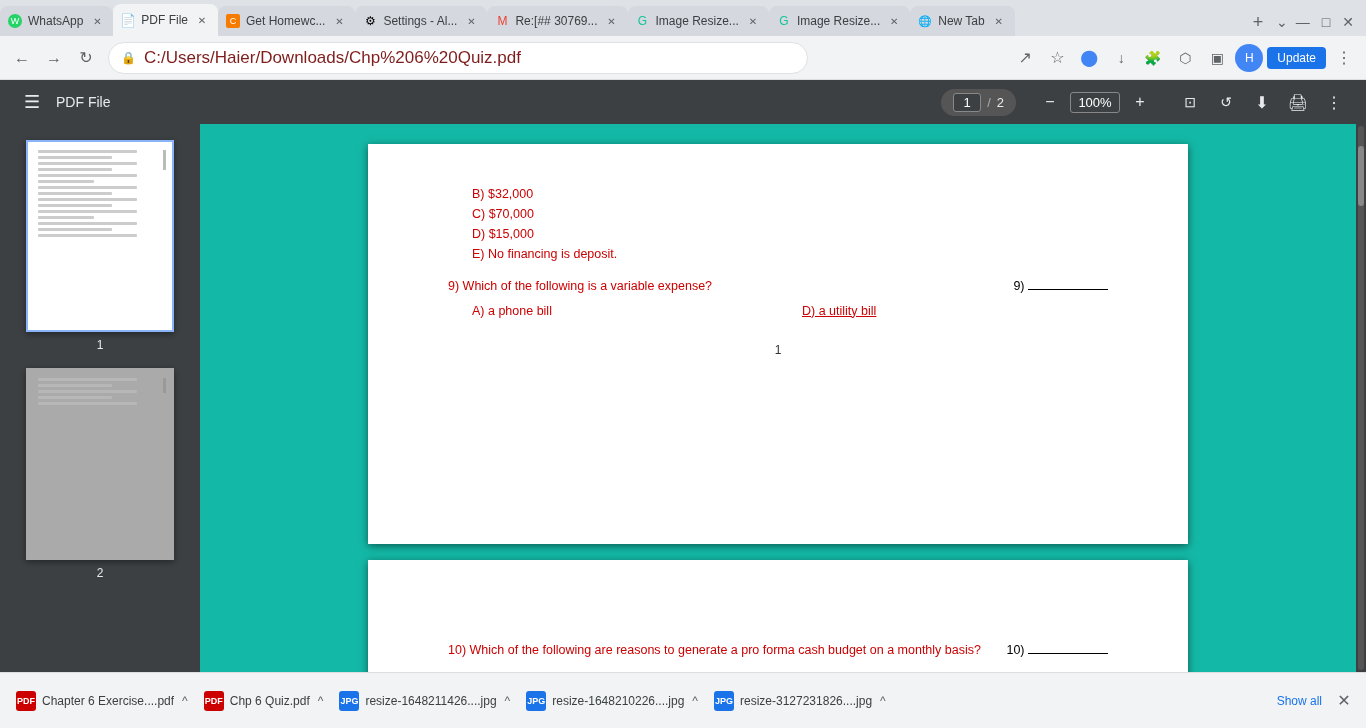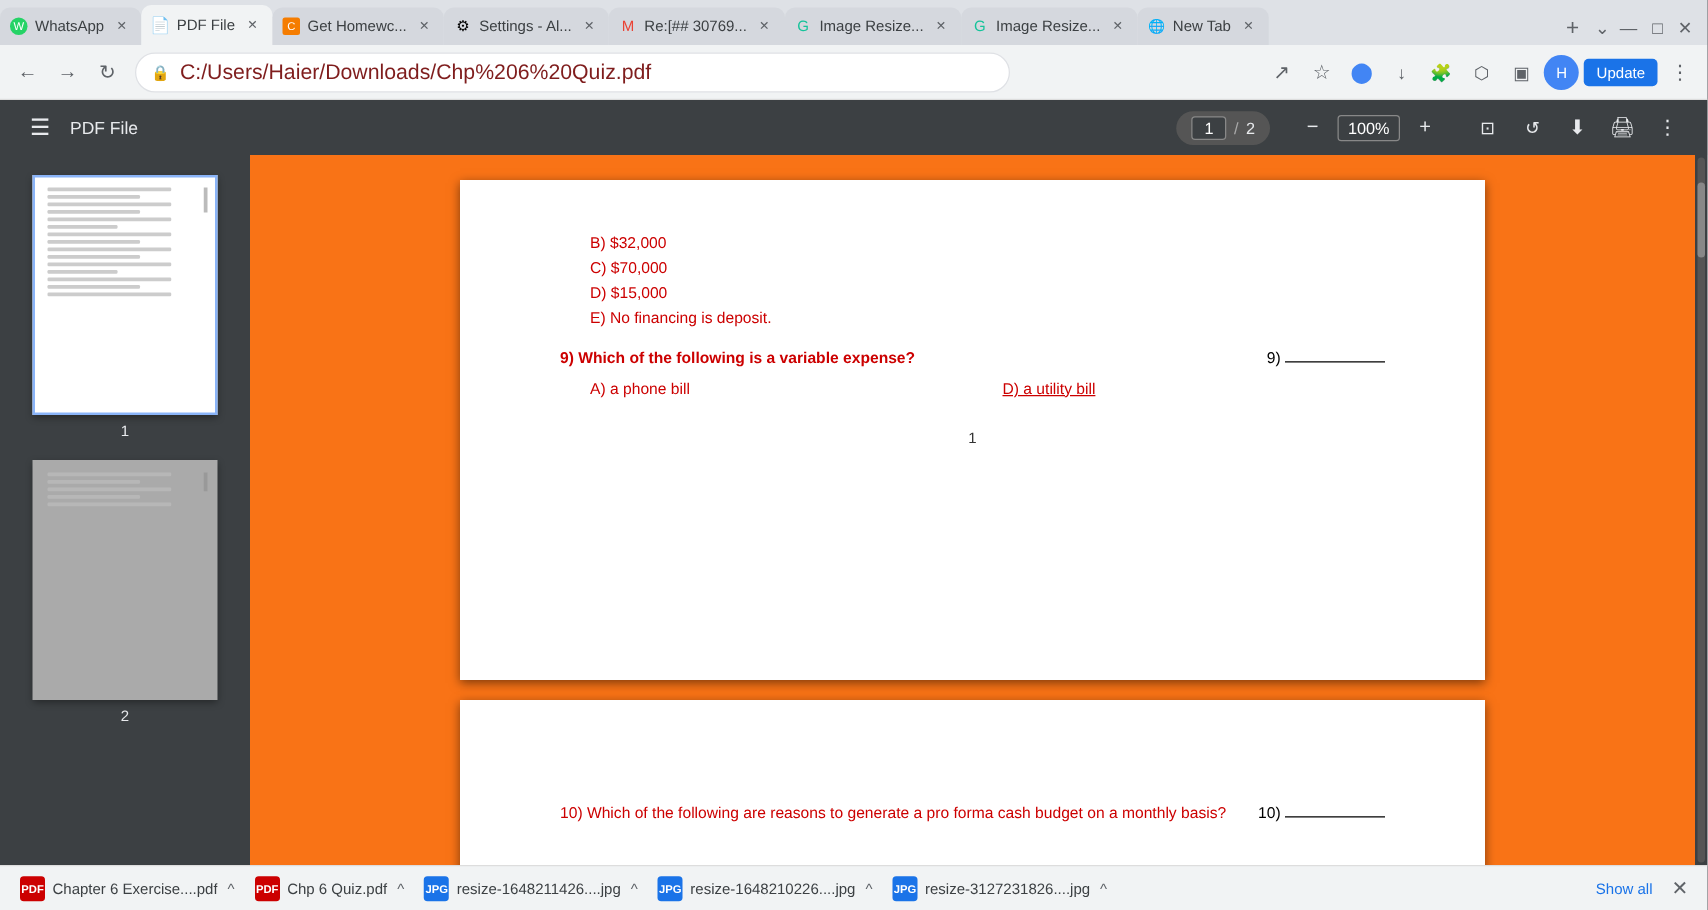--- a/index.html
+++ b/index.html
@@ -324,21 +324,21 @@
 
     
     .pdf-main {
       flex: 1;
       overflow-y: auto;
       padding: 20px;
       display: flex;
       flex-direction: column;
       align-items: center;
       gap: 16px;
-      background: #f97316;
+      background: #14b8a6;
     }
     .pdf-page {
       background: white;
       width: 820px;
       min-height: 400px;
       box-shadow: 0 2px 8px rgba(0,0,0,0.5);
       padding: 40px 80px;
       position: relative;
       font-size: 13px;
       color: #000;
@@ -374,21 +374,21 @@
       width: 6px;
       height: 60px;
       background: #888;
       border-radius: 3px;
       position: absolute;
       top: 20px;
     }
 
     
     .bottom-bar {
-      height: 36px;
+      height: 56px;
       background: #f1f3f4;
       border-top: 1px solid #ddd;
       display: flex;
       align-items: center;
       padding: 0 8px;
       gap: 0;
       flex-shrink: 0;
       overflow: hidden;
     }
     .download-item {
@@ -631,21 +631,21 @@
 
           <div style="margin-bottom: 12px;">
             <div class="q-option" style="color:#c00;">B) $32,000</div>
             <div class="q-option" style="color:#c00;">C) $70,000</div>
             <div class="q-option" style="color:#c00;">D) $15,000</div>
             <div class="q-option" style="color:#c00;">E) No financing is deposit.</div>
           </div>
 
           <div class="q-group">
             <div style="position:relative;">
-              <span class="q-text" style="color:#c00;font-weight:bold;">9) Which of the following is a variable expense?</span>
+              <span class="q-text" style="color:#c00;">9) Which of the following is a variable expense?</span>
               <span style="position:absolute;right:0;top:0;font-size:12.5px;color:#000;">9) <span style="display:inline-block;width:80px;border-bottom:1px solid #000;"></span></span>
             </div>
             <div style="display:flex;gap:0;margin-top:4px;">
               <div style="flex:1;">
                 <div class="q-option" style="color:#c00;">A) a phone bill</div>
               </div>
               <div style="flex:1;">
                 <div class="q-option" style="color:#c00;text-decoration:underline;">D) a utility bill</div>
               </div>
             </div>

